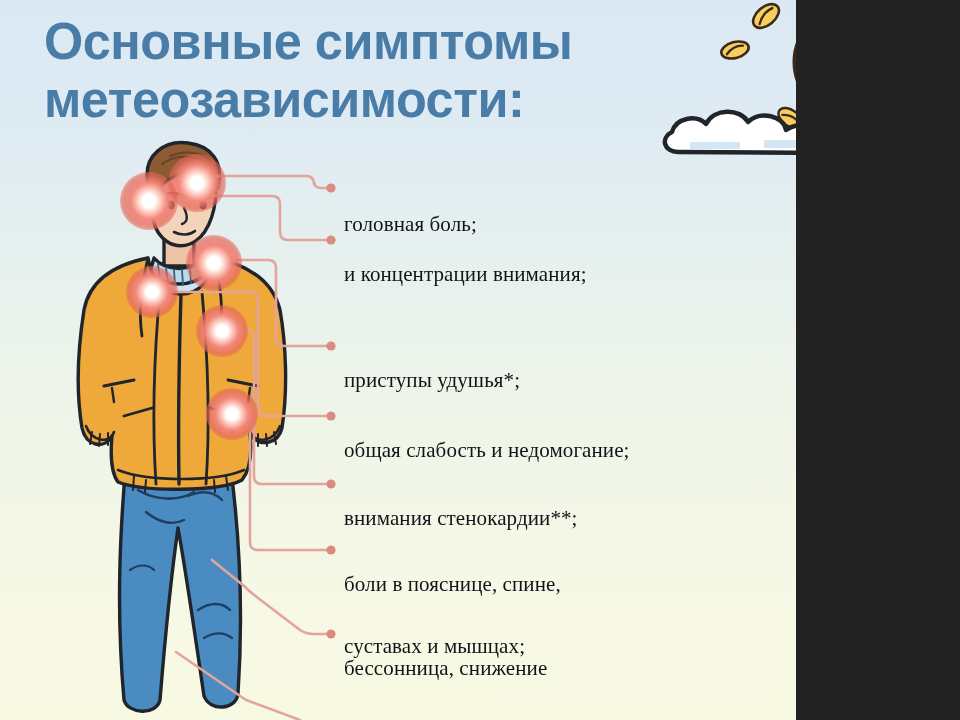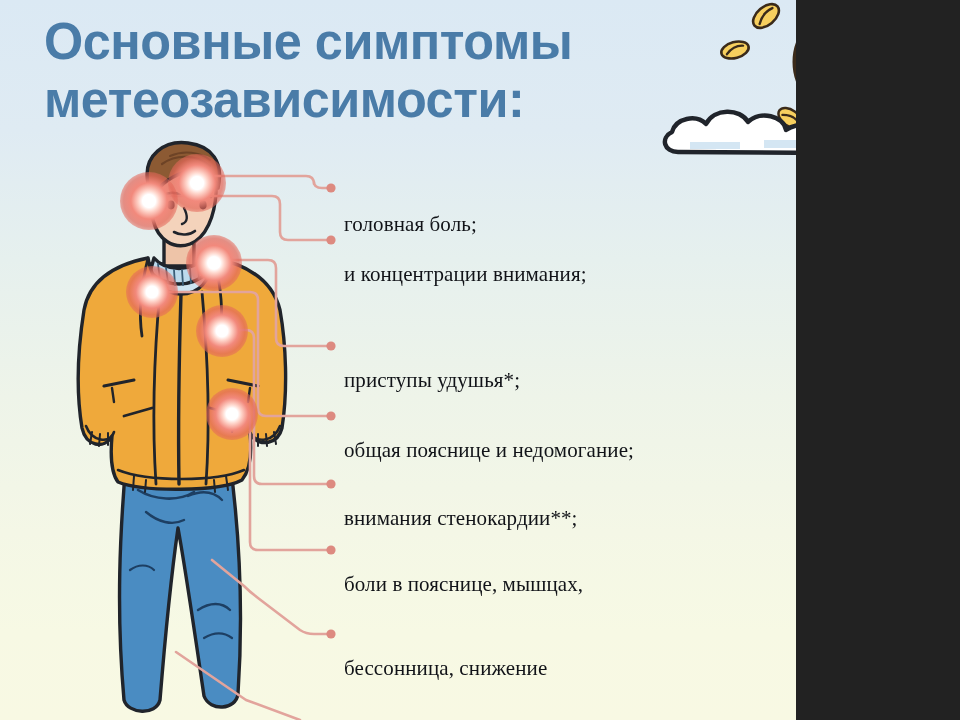--- a/index.html
+++ b/index.html
@@ -328,27 +328,28 @@
     <div class="item" style="top:18px;">
       <span class="ln">головная боль;</span>
     </div>
     <div class="item" style="top:68px;">
       <span class="ln">и концентрации внимания;</span>
     </div>
     <div class="item" style="top:174px;">
       <span class="ln">приступы удушья*;</span>
     </div>
     <div class="item" style="top:244px;">
-      <span class="ln">общая пояснице и недомогание;</span>
+      <span class="ln">общая слабость и недомогание;</span>
     </div>
     <div class="item" style="top:312px;">
       <span class="ln">внимания стенокардии**;</span>
     </div>
     <div class="item" style="top:378px;">
-      <span class="ln">боли в пояснице, мышцах,</span>
+      <span class="ln">боли в пояснице, спине,</span>
+      <span class="ln">суставах и мышцах;</span>
     </div>
     <div class="item" style="top:462px;">
       <span class="ln">бессонница, снижение</span>
       <span class="ln">эмоционального фона;</span>
     </div>
   </div>
 
 </div>
 
 </body></html>

